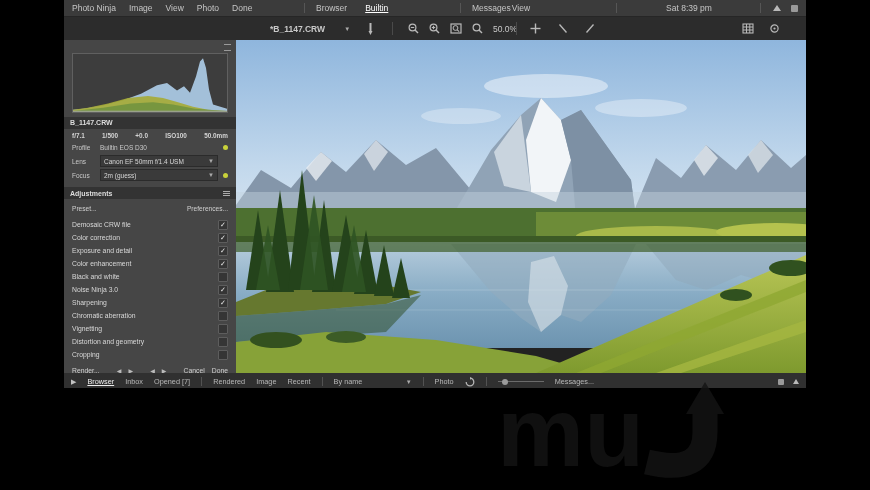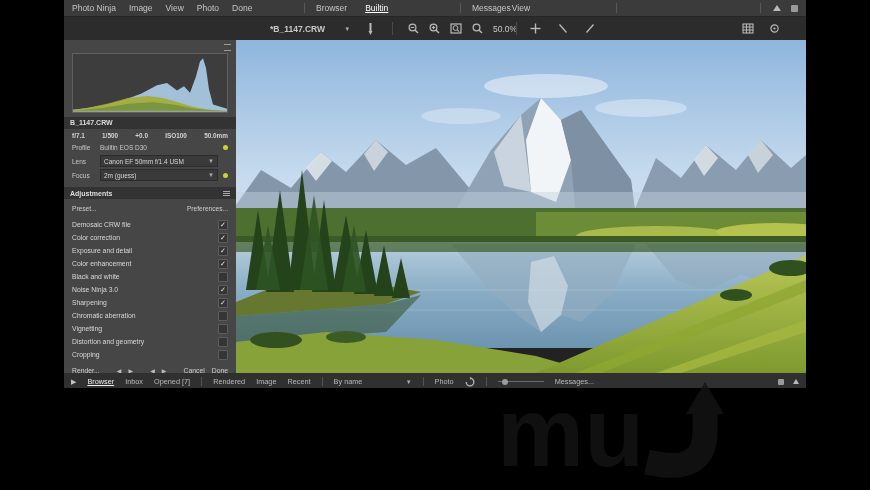--- a/index.html
+++ b/index.html
@@ -136,20 +136,21 @@
     <div class="mb-group mb-modes">
       <span class="mode">Browser</span>
       <span class="mode active">Builtin</span>
     </div>
     <div class="mb-sep" style="left:396px"></div>
     <div class="mb-group mb-links">
       <span>Messages</span>
       <span>View</span>
     </div>
     <div class="mb-sep" style="left:552px"></div>
+    <div class="mb-clock">Sat 8:39 pm</div>
     <div class="mb-sep" style="left:696px"></div>
     <div class="mb-group mb-icons">
       <span class="tri-up"></span>
       <span class="sq-ico"></span>
     </div>
   </div>
 
   <div class="toolbar">
     <div class="tb tb-file">
       <span>*B_1147.CRW</span>

